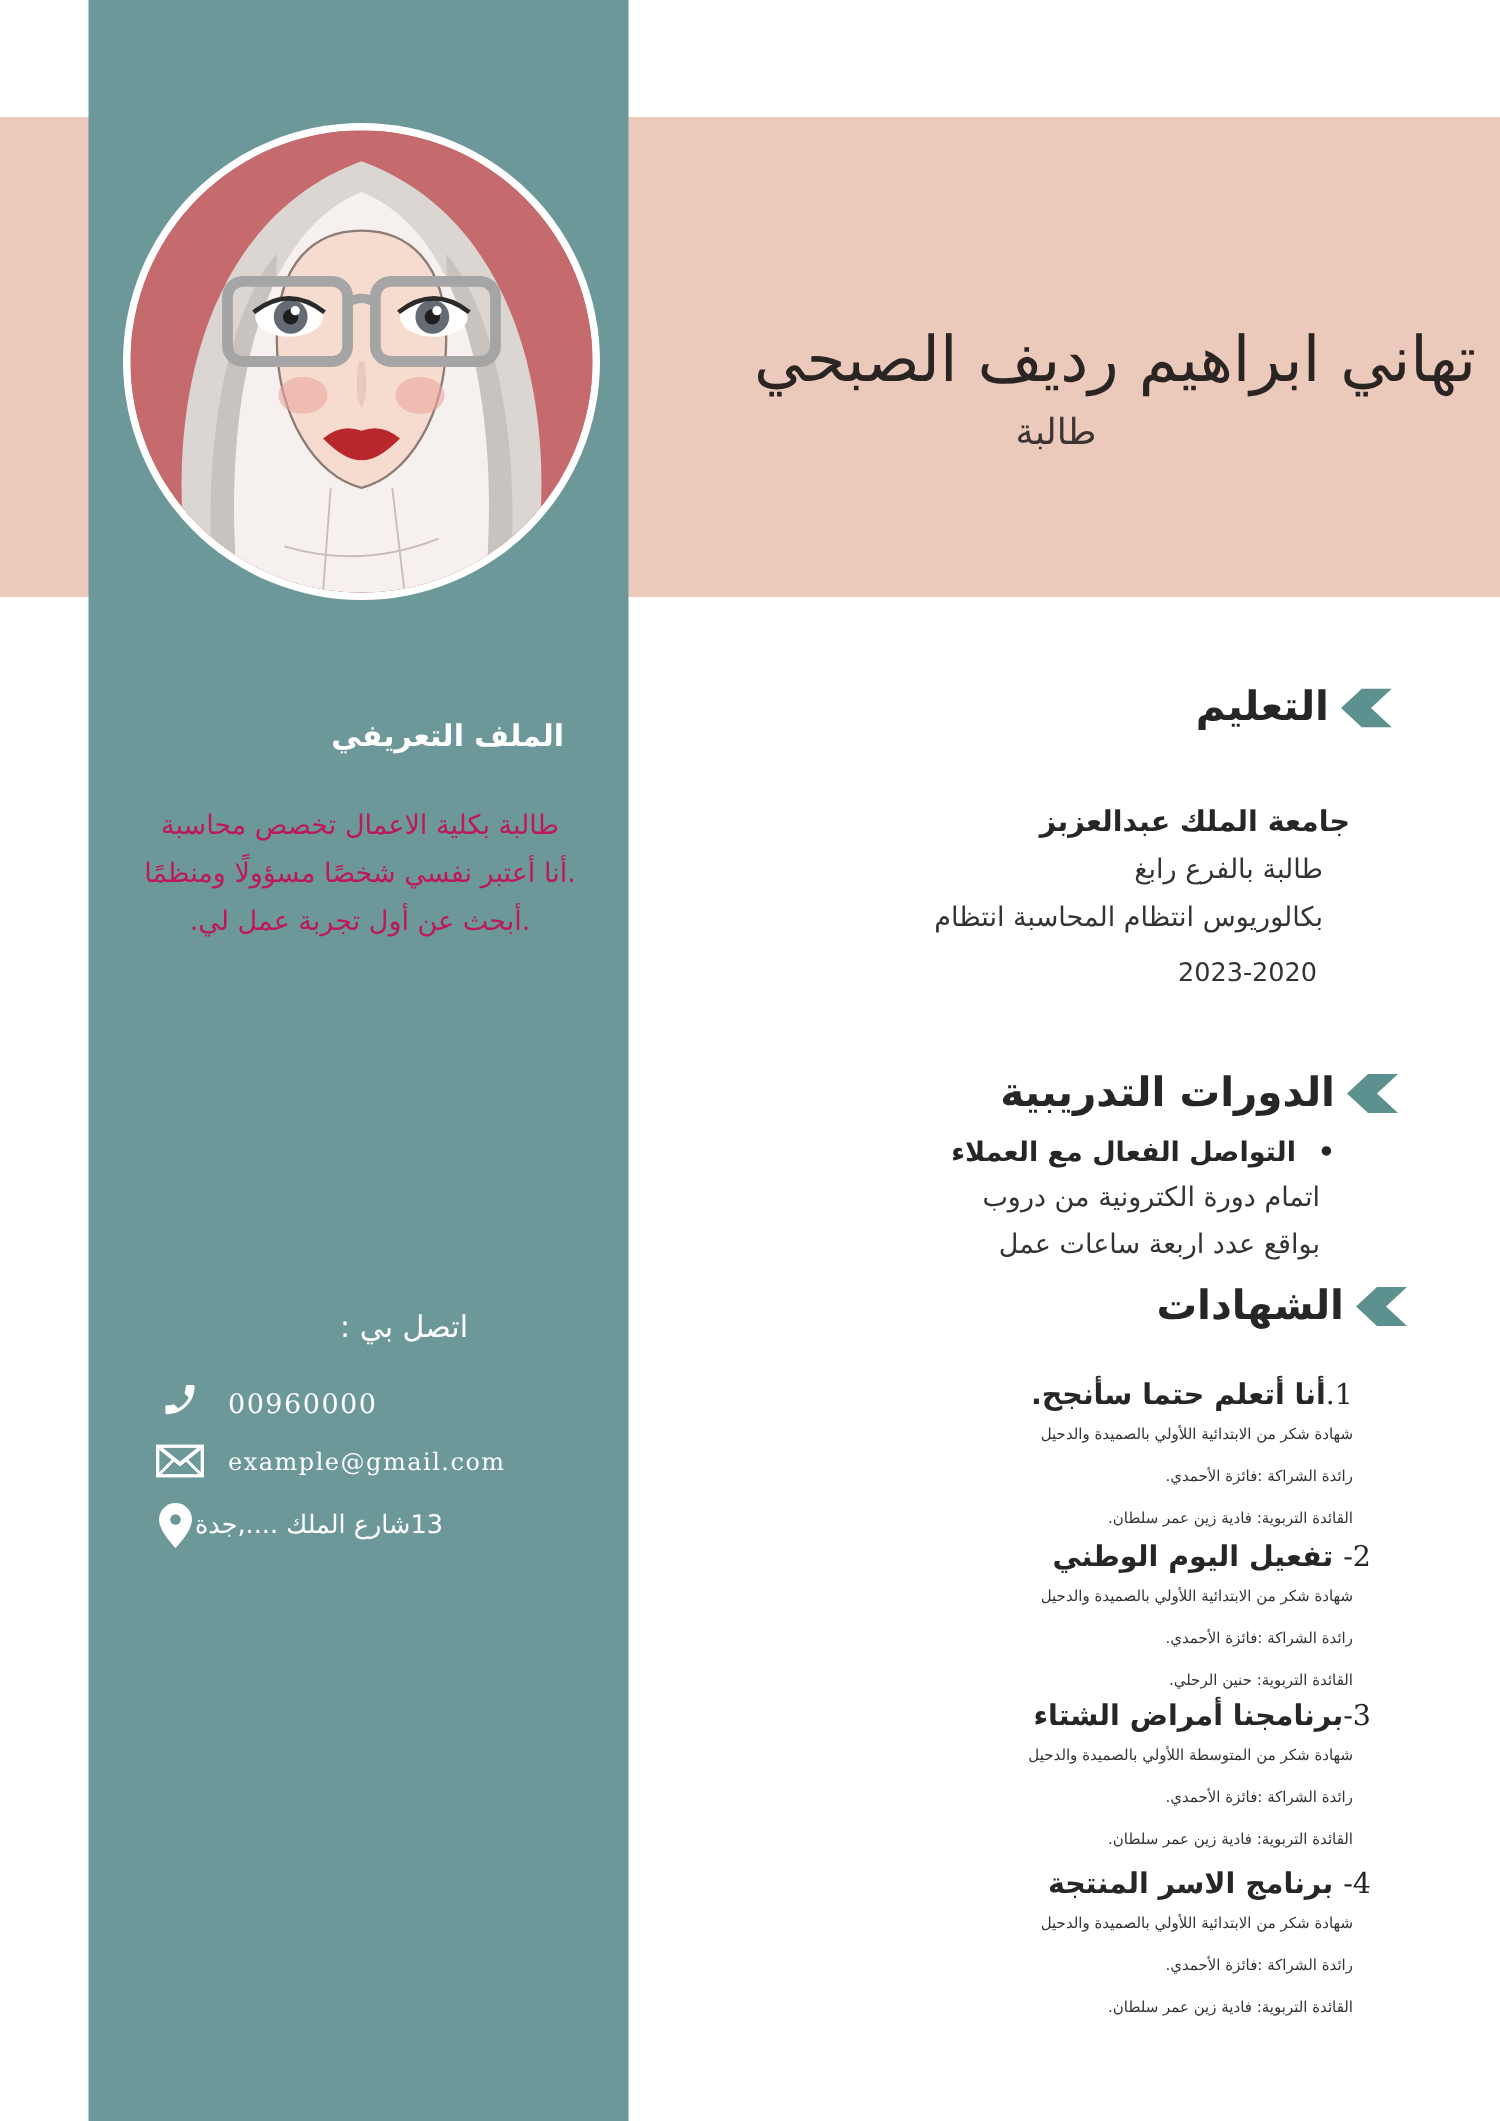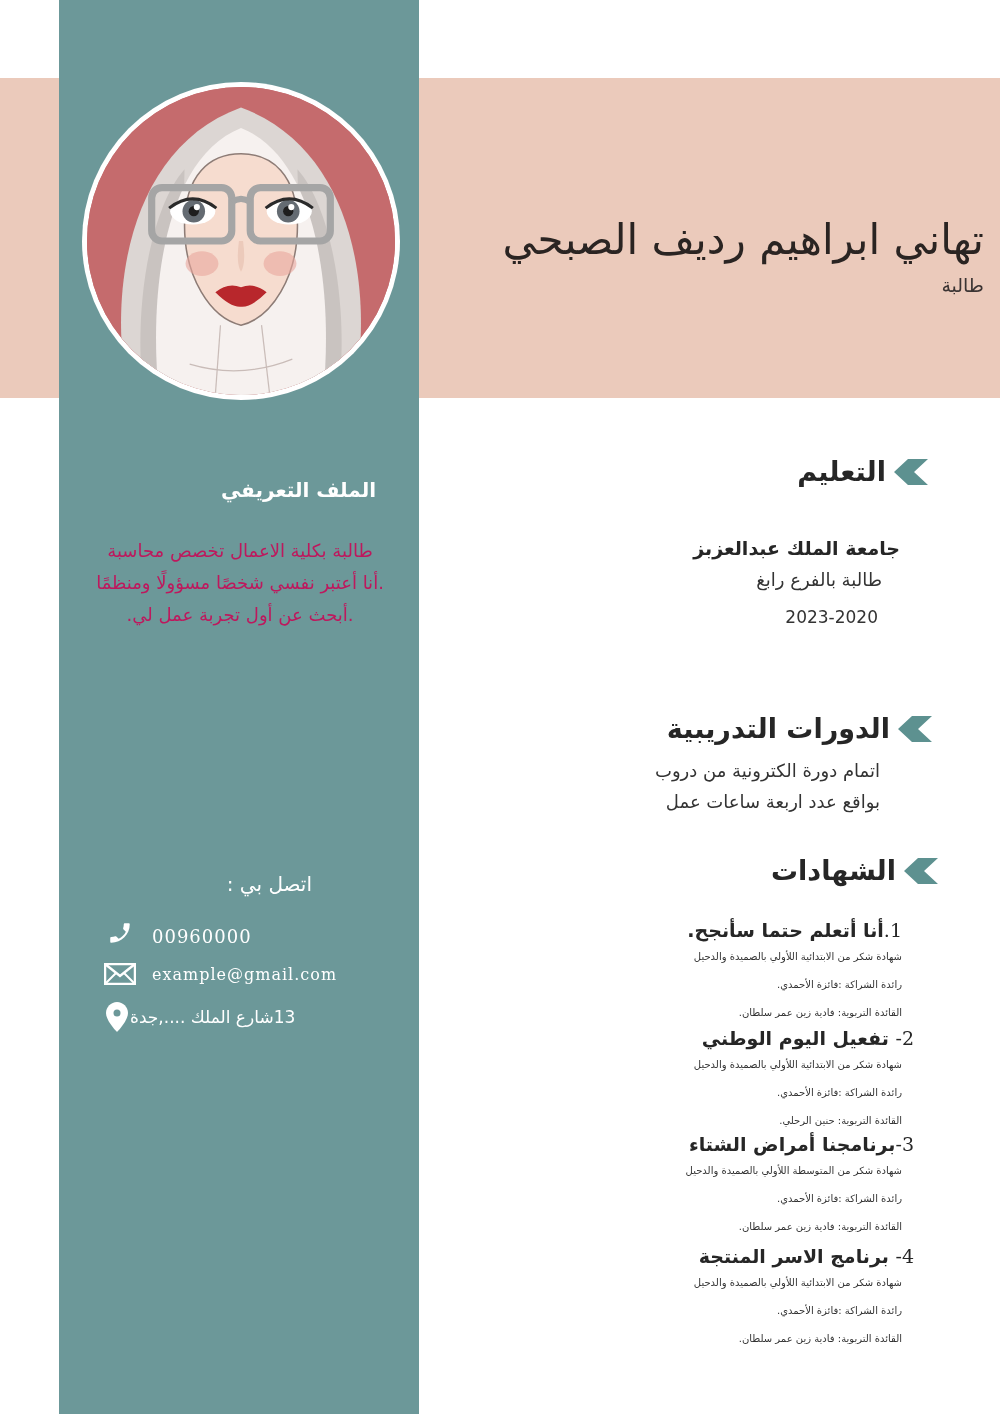--- a/index.html
+++ b/index.html
@@ -8,21 +8,21 @@
 
     .pink-band { position: absolute; left: 0; top: 78px; width: 1000px; height: 320px; background: #ebcabb; }
     .sidebar { position: absolute; left: 59px; top: 0; width: 360px; height: 1414px; background: #6c9899; }
 
     .avatar { position: absolute; left: 82px; top: 82px; width: 318px; height: 318px; border-radius: 50%; background: #ffffff; padding: 5px; }
     .avatar-inner { width: 100%; height: 100%; border-radius: 50%; overflow: hidden; background: #c46a6c; }
     .avatar svg { width: 100%; height: 100%; display: block; }
 
     .name-block { position: absolute; right: 16px; top: 210px; width: 560px; text-align: right; direction: rtl; }
     .name { font-size: 42px; font-weight: normal; color: #2a2422; line-height: 60px; }
-    .role { font-size: 19px; color: #3b3433; margin-top: 4px; }
+    .role { font-size: 24px; color: #3b3433; margin-top: 4px; text-align: center; }
 
     .profile-title { position: absolute; left: 100px; top: 478px; width: 276px; text-align: right; direction: rtl; font-size: 20px; font-weight: bold; color: #ffffff; }
     .profile-text { position: absolute; left: 70px; top: 535px; width: 340px; text-align: center; direction: rtl; font-size: 18px; color: #be185d; line-height: 32px; }
     .profile-text div { white-space: nowrap; }
 
     .contact-title { position: absolute; left: 150px; top: 872px; width: 162px; text-align: right; direction: rtl; font-size: 20px; color: #ffffff; letter-spacing: 1px; }
     .contact-row { position: absolute; left: 104px; height: 30px; display: flex; align-items: center; color: #ffffff; }
     .contact-row .icon { width: 32px; height: 28px; display: flex; align-items: center; justify-content: center; }
     .contact-row .val { font-family: "DejaVu Serif", serif; font-size: 18px; letter-spacing: 1px; margin-left: 16px; }
     .contact-row.addr .val { font-family: "DejaVu Sans", sans-serif; font-size: 17px; margin-left: 0; direction: rtl; }
@@ -154,30 +154,32 @@
 
 <div class="section-head head-edu">
   <svg class="chev" viewBox="0 0 34 26">
       <path d="M0 13 L14 0 L34 0 L20 13 L34 26 L14 26 Z" fill="#5d9190"></path>
     </svg>
   <span class="title">التعليم</span>
 </div>
 <div class="rtl-block edu">
   <div class="uni">جامعة الملك عبدالعزبز</div>
   <div class="line">طالبة بالفرع رابغ</div>
+  <div class="line">بكالوريوس انتظام المحاسبة انتظام</div>
   <div class="years">2023-2020</div>
 </div>
 
 <div class="section-head head-courses">
   <svg class="chev" viewBox="0 0 34 26">
       <path d="M0 13 L14 0 L34 0 L20 13 L34 26 L14 26 Z" fill="#5d9190"></path>
     </svg>
   <span class="title">الدورات التدريبية</span>
 </div>
 <div class="rtl-block courses">
+  <div class="bullet">التواصل الفعال مع العملاء</div>
   <div class="line">اتمام دورة الكترونية من دروب</div>
   <div class="line">بواقع عدد اربعة ساعات عمل</div>
 </div>
 
 <div class="section-head head-certs">
   <svg class="chev" viewBox="0 0 34 26">
       <path d="M0 13 L14 0 L34 0 L20 13 L34 26 L14 26 Z" fill="#5d9190"></path>
     </svg>
   <span class="title">الشهادات</span>
 </div>

